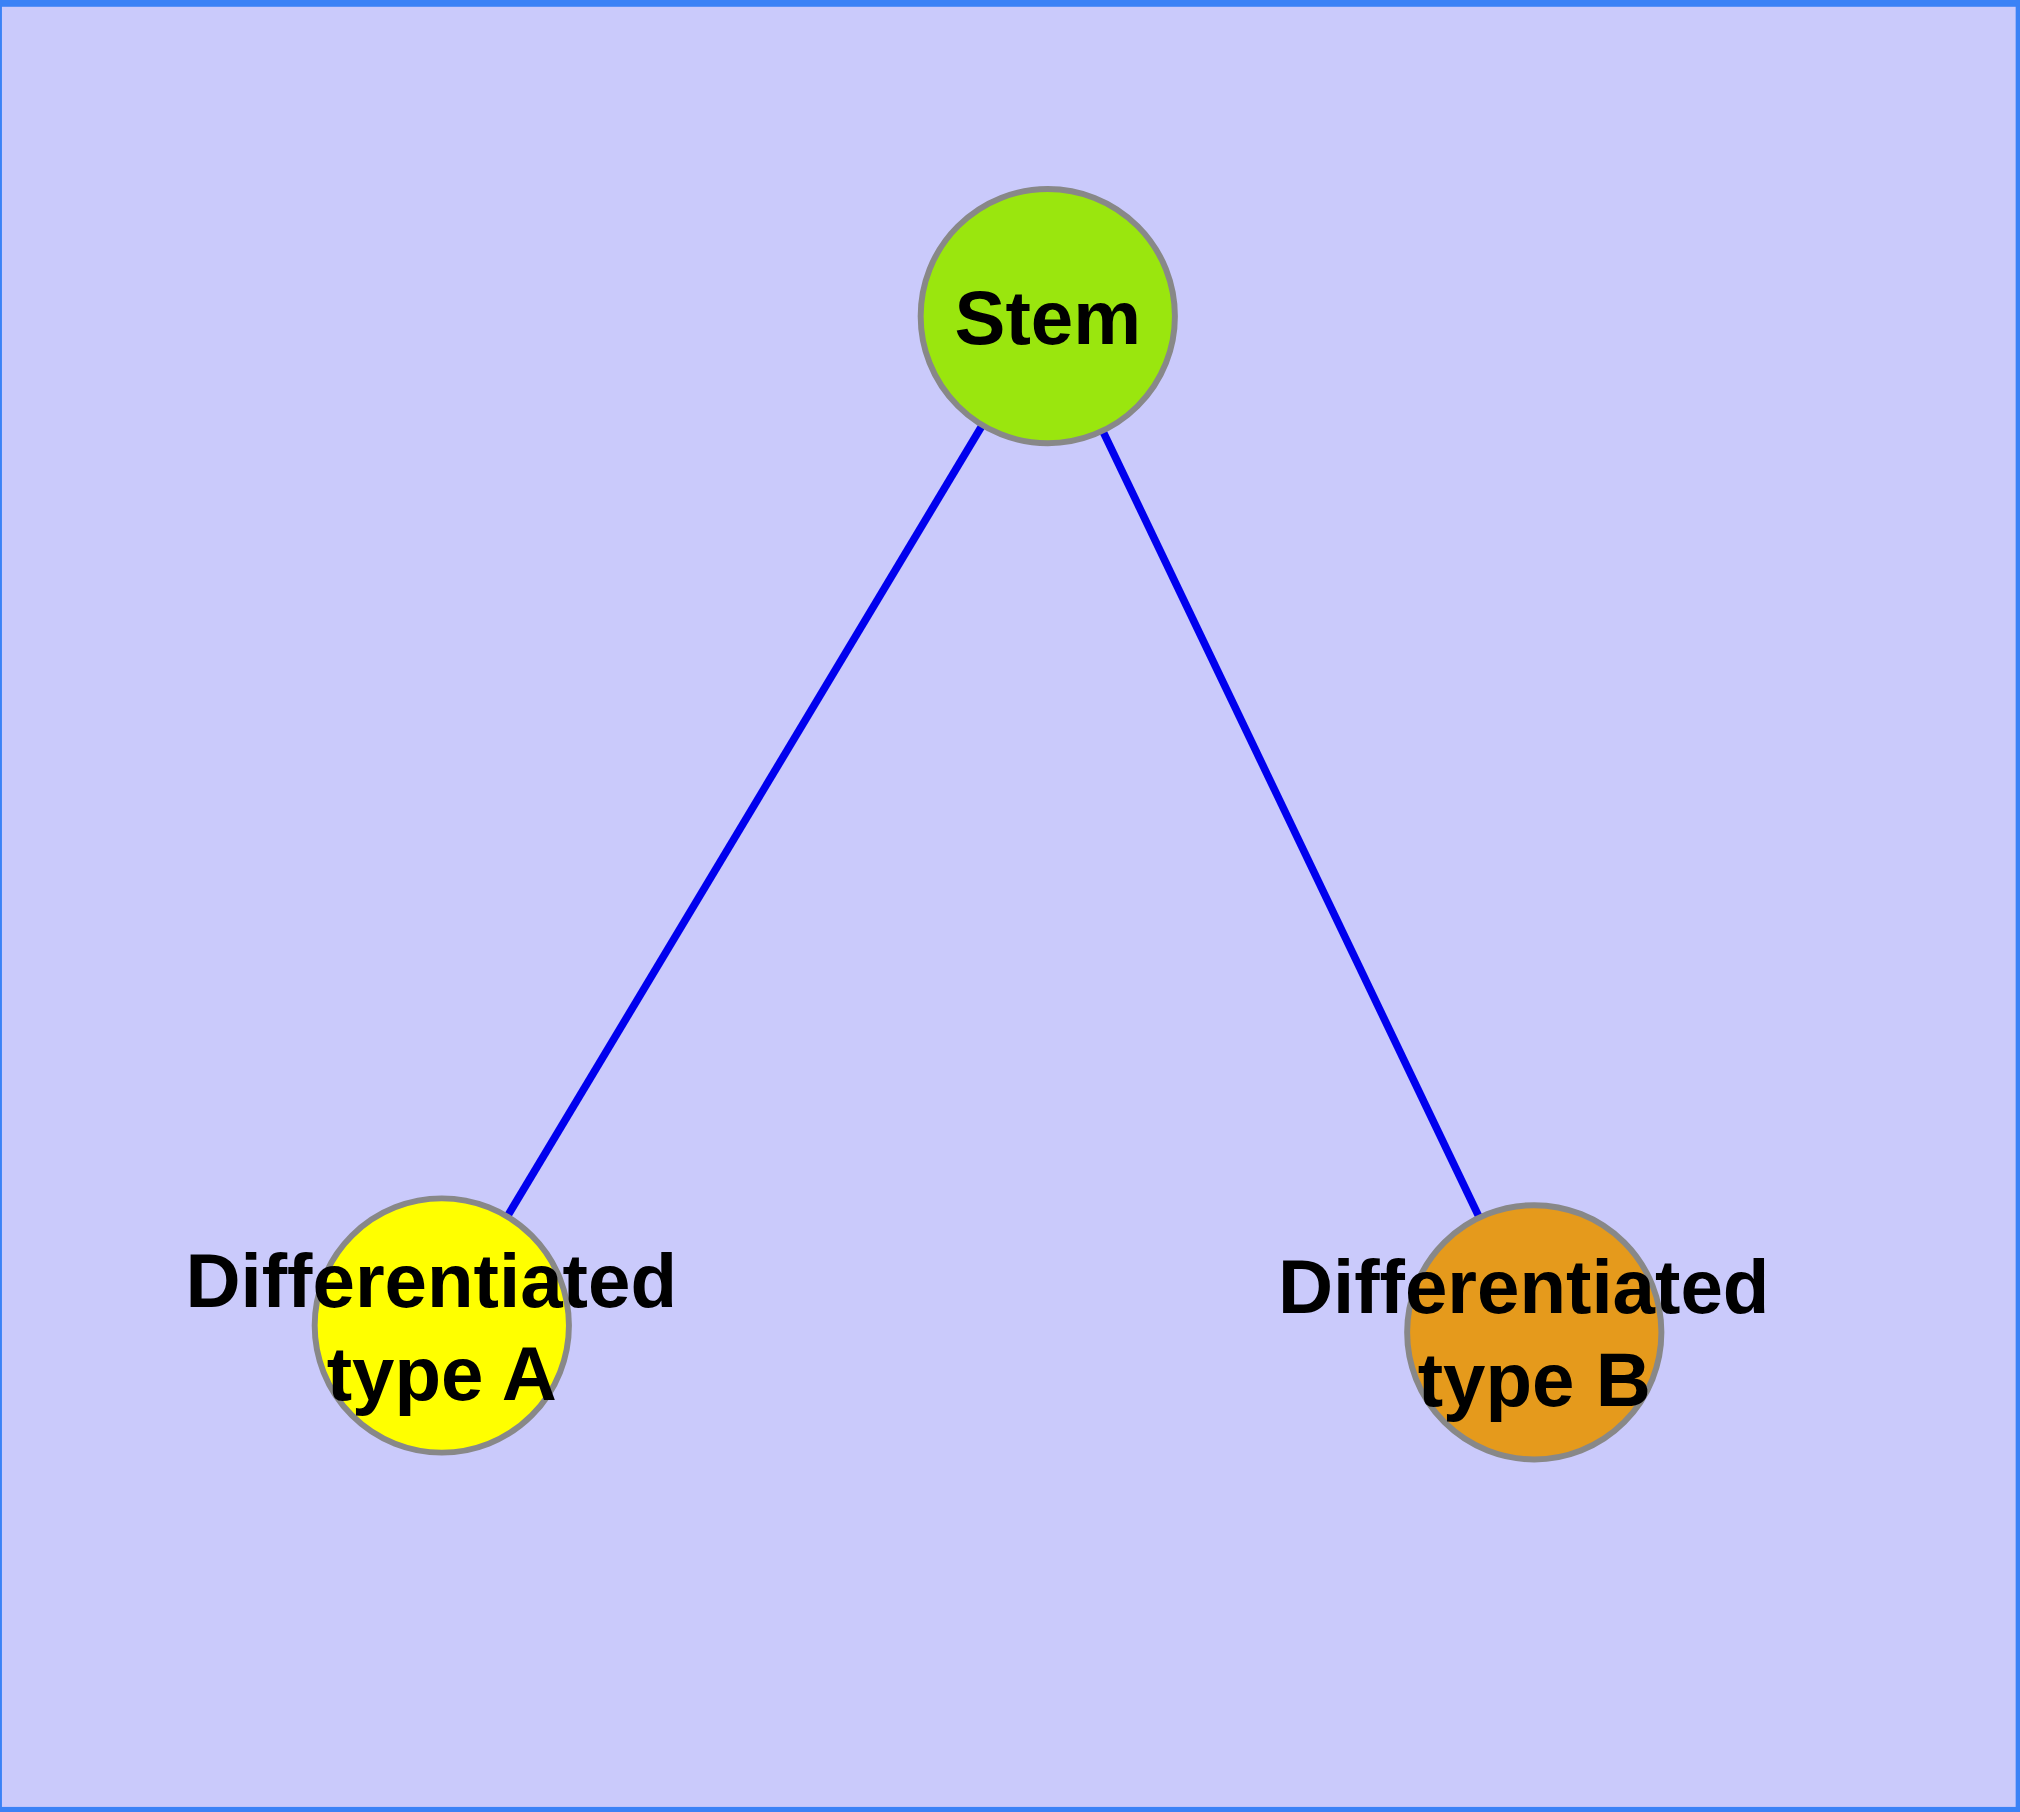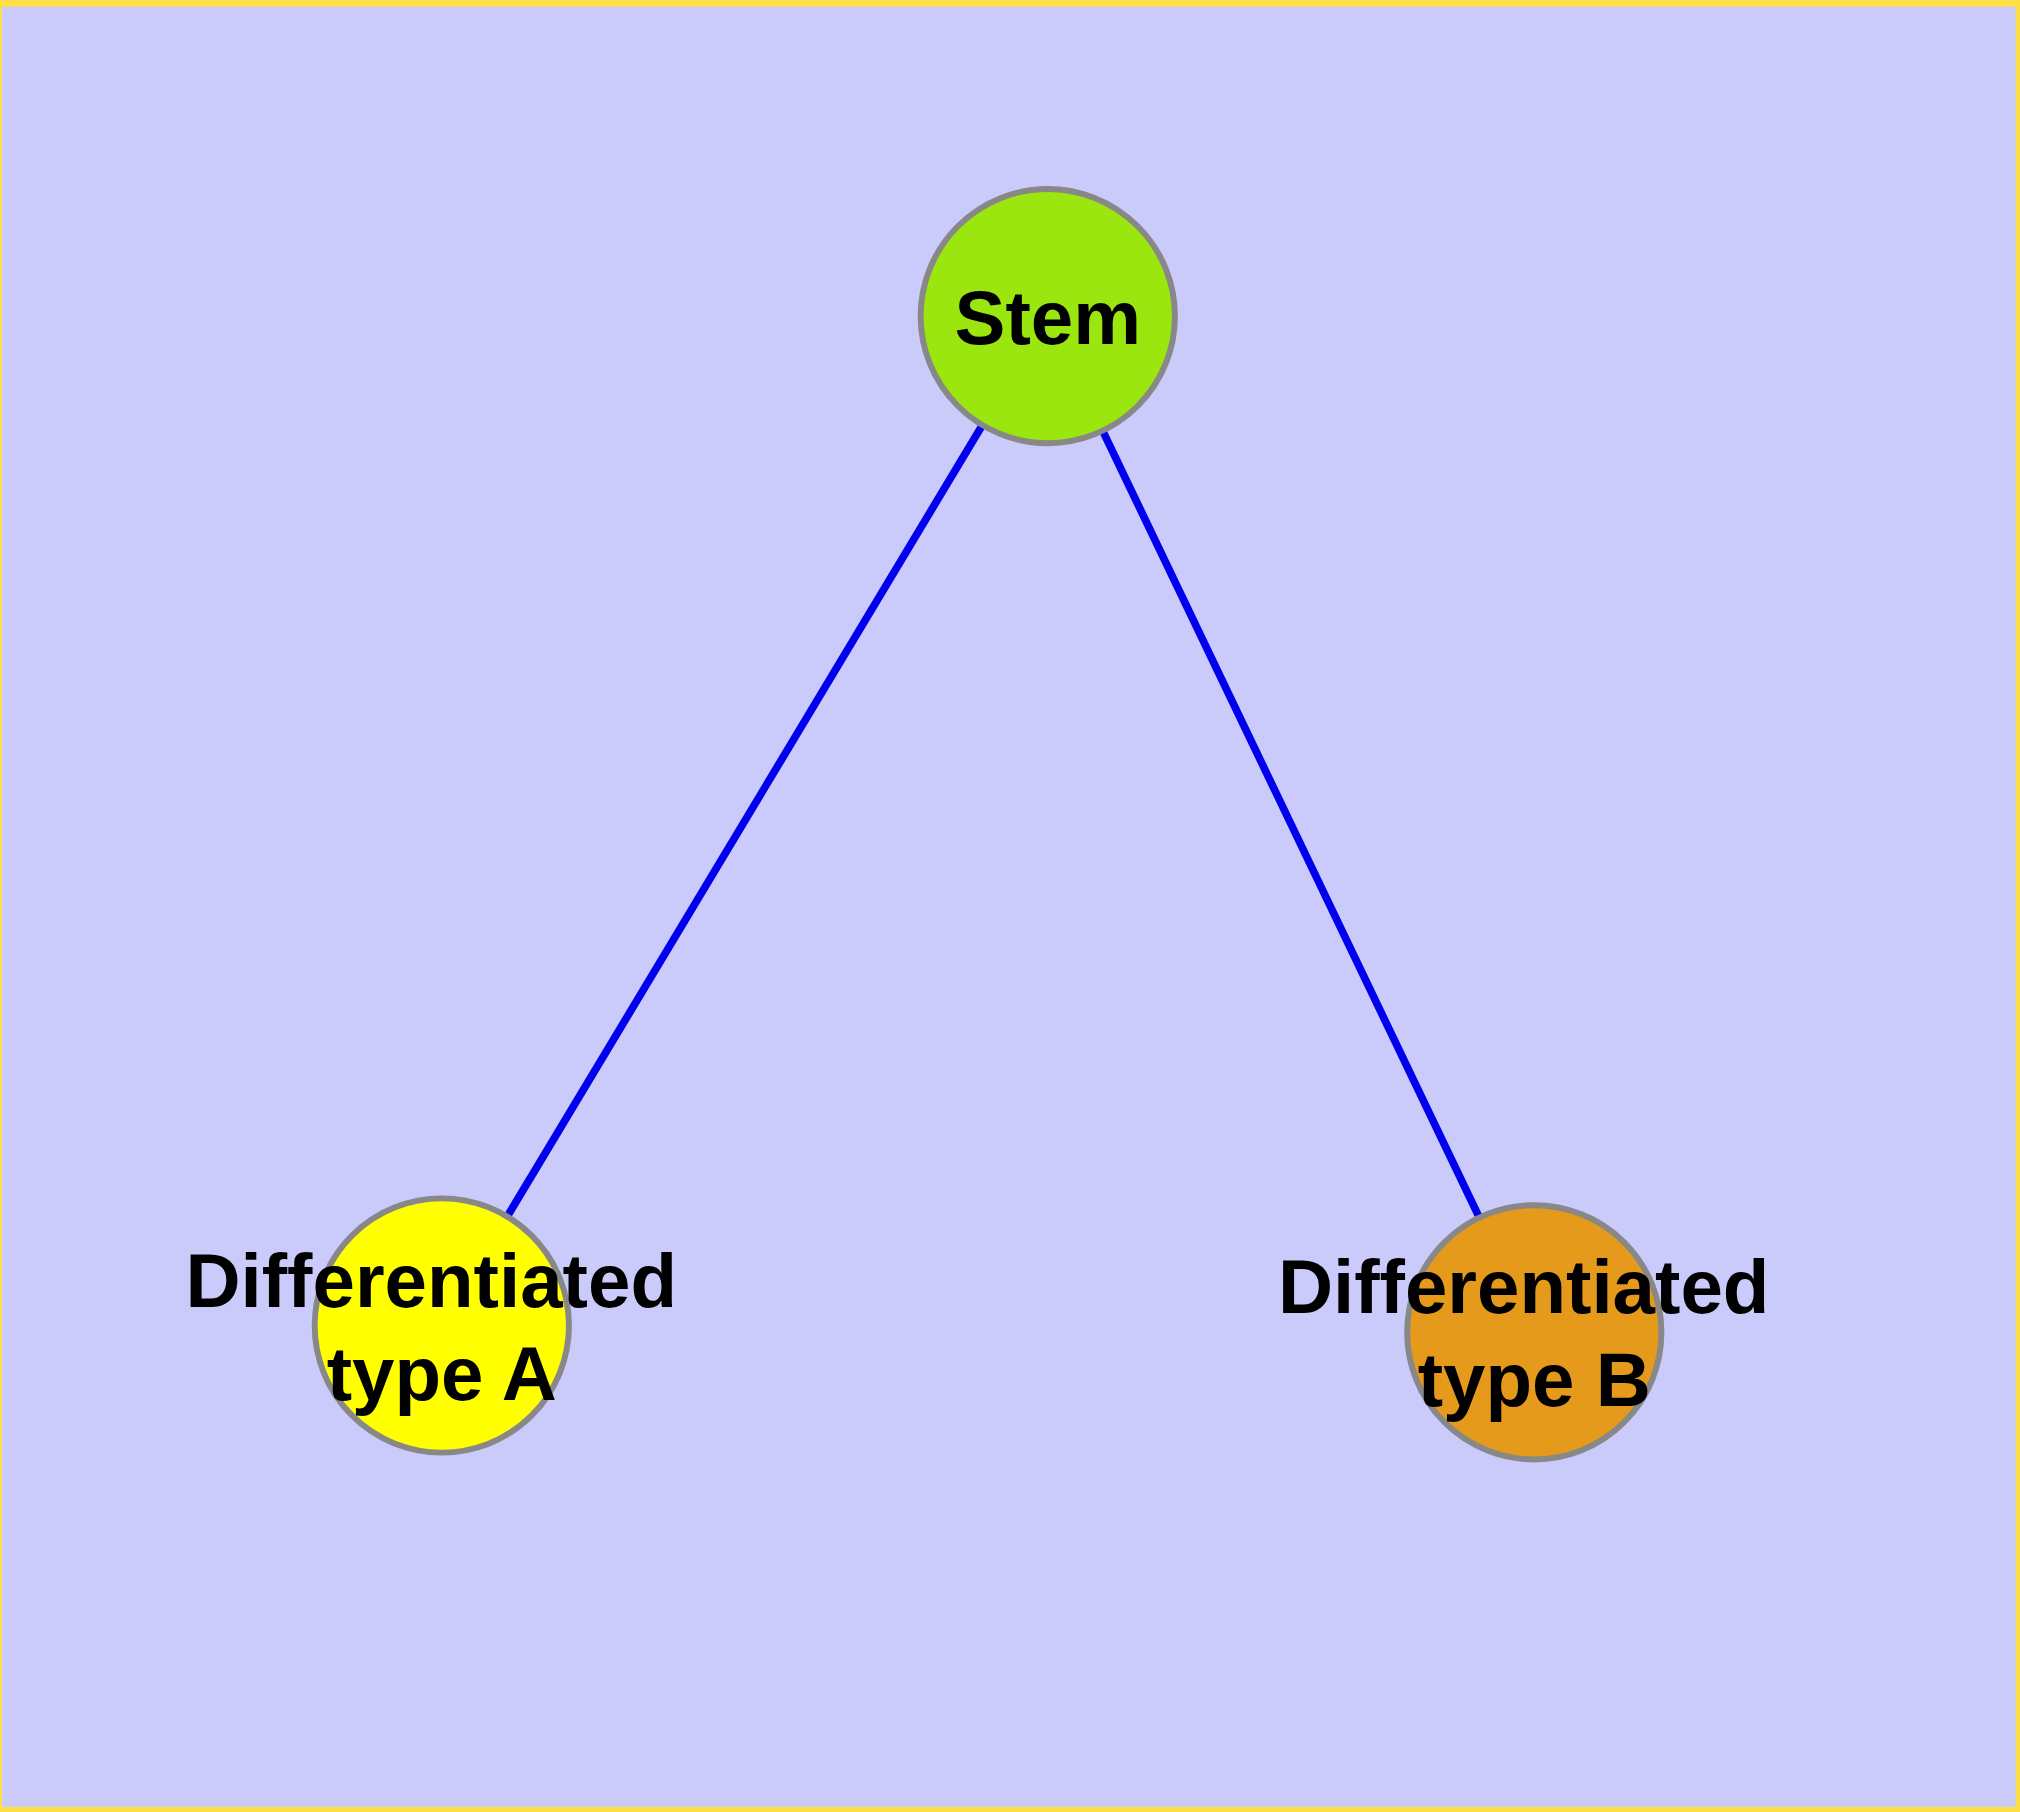--- a/index.html
+++ b/index.html
@@ -4,21 +4,21 @@
 <style>
   html, body {
     margin: 0;
     padding: 0;
     background: #ffffff;
   }
   .canvas {
     position: relative;
     width: 2021px;
     height: 1812px;
-    background: #fde047;
+    background: #3b82f6;
     overflow: hidden;
   }
   svg { display: block; }
   .node-label {
     font-family: "Liberation Sans", sans-serif;
     font-weight: bold;
     font-size: 90px;
     fill: #000000;
   }
   .edge { fill: none; }

